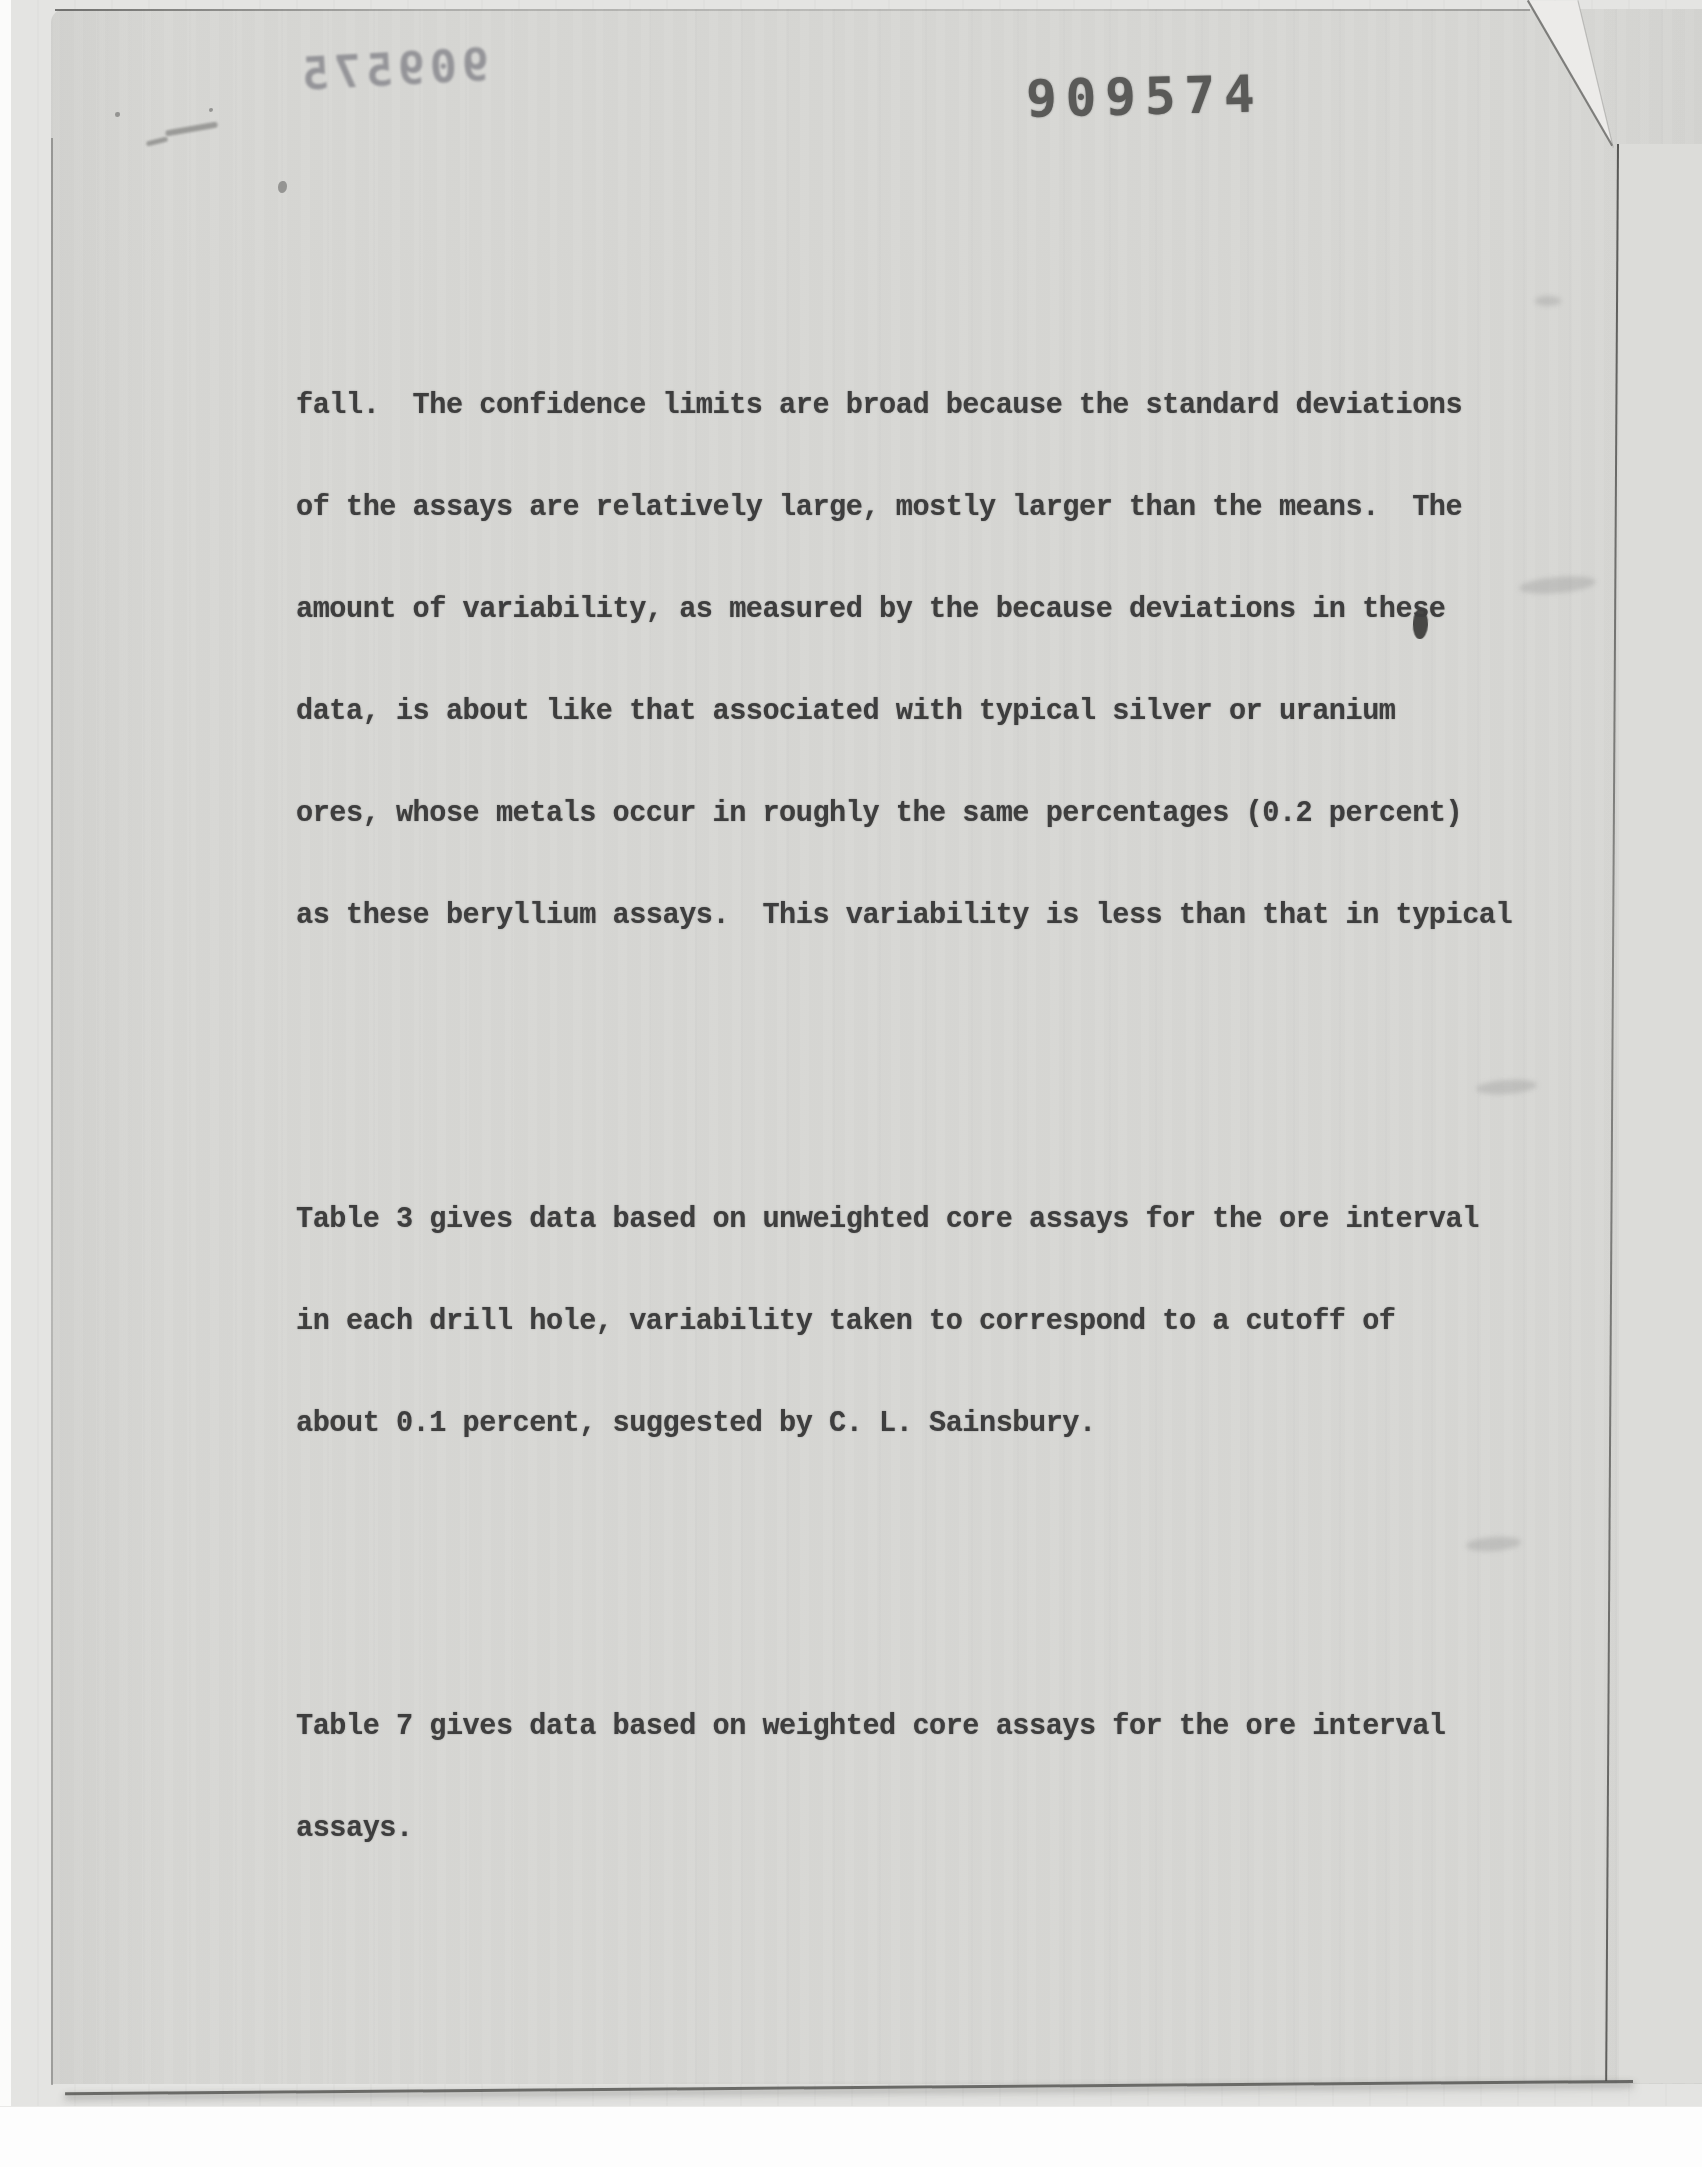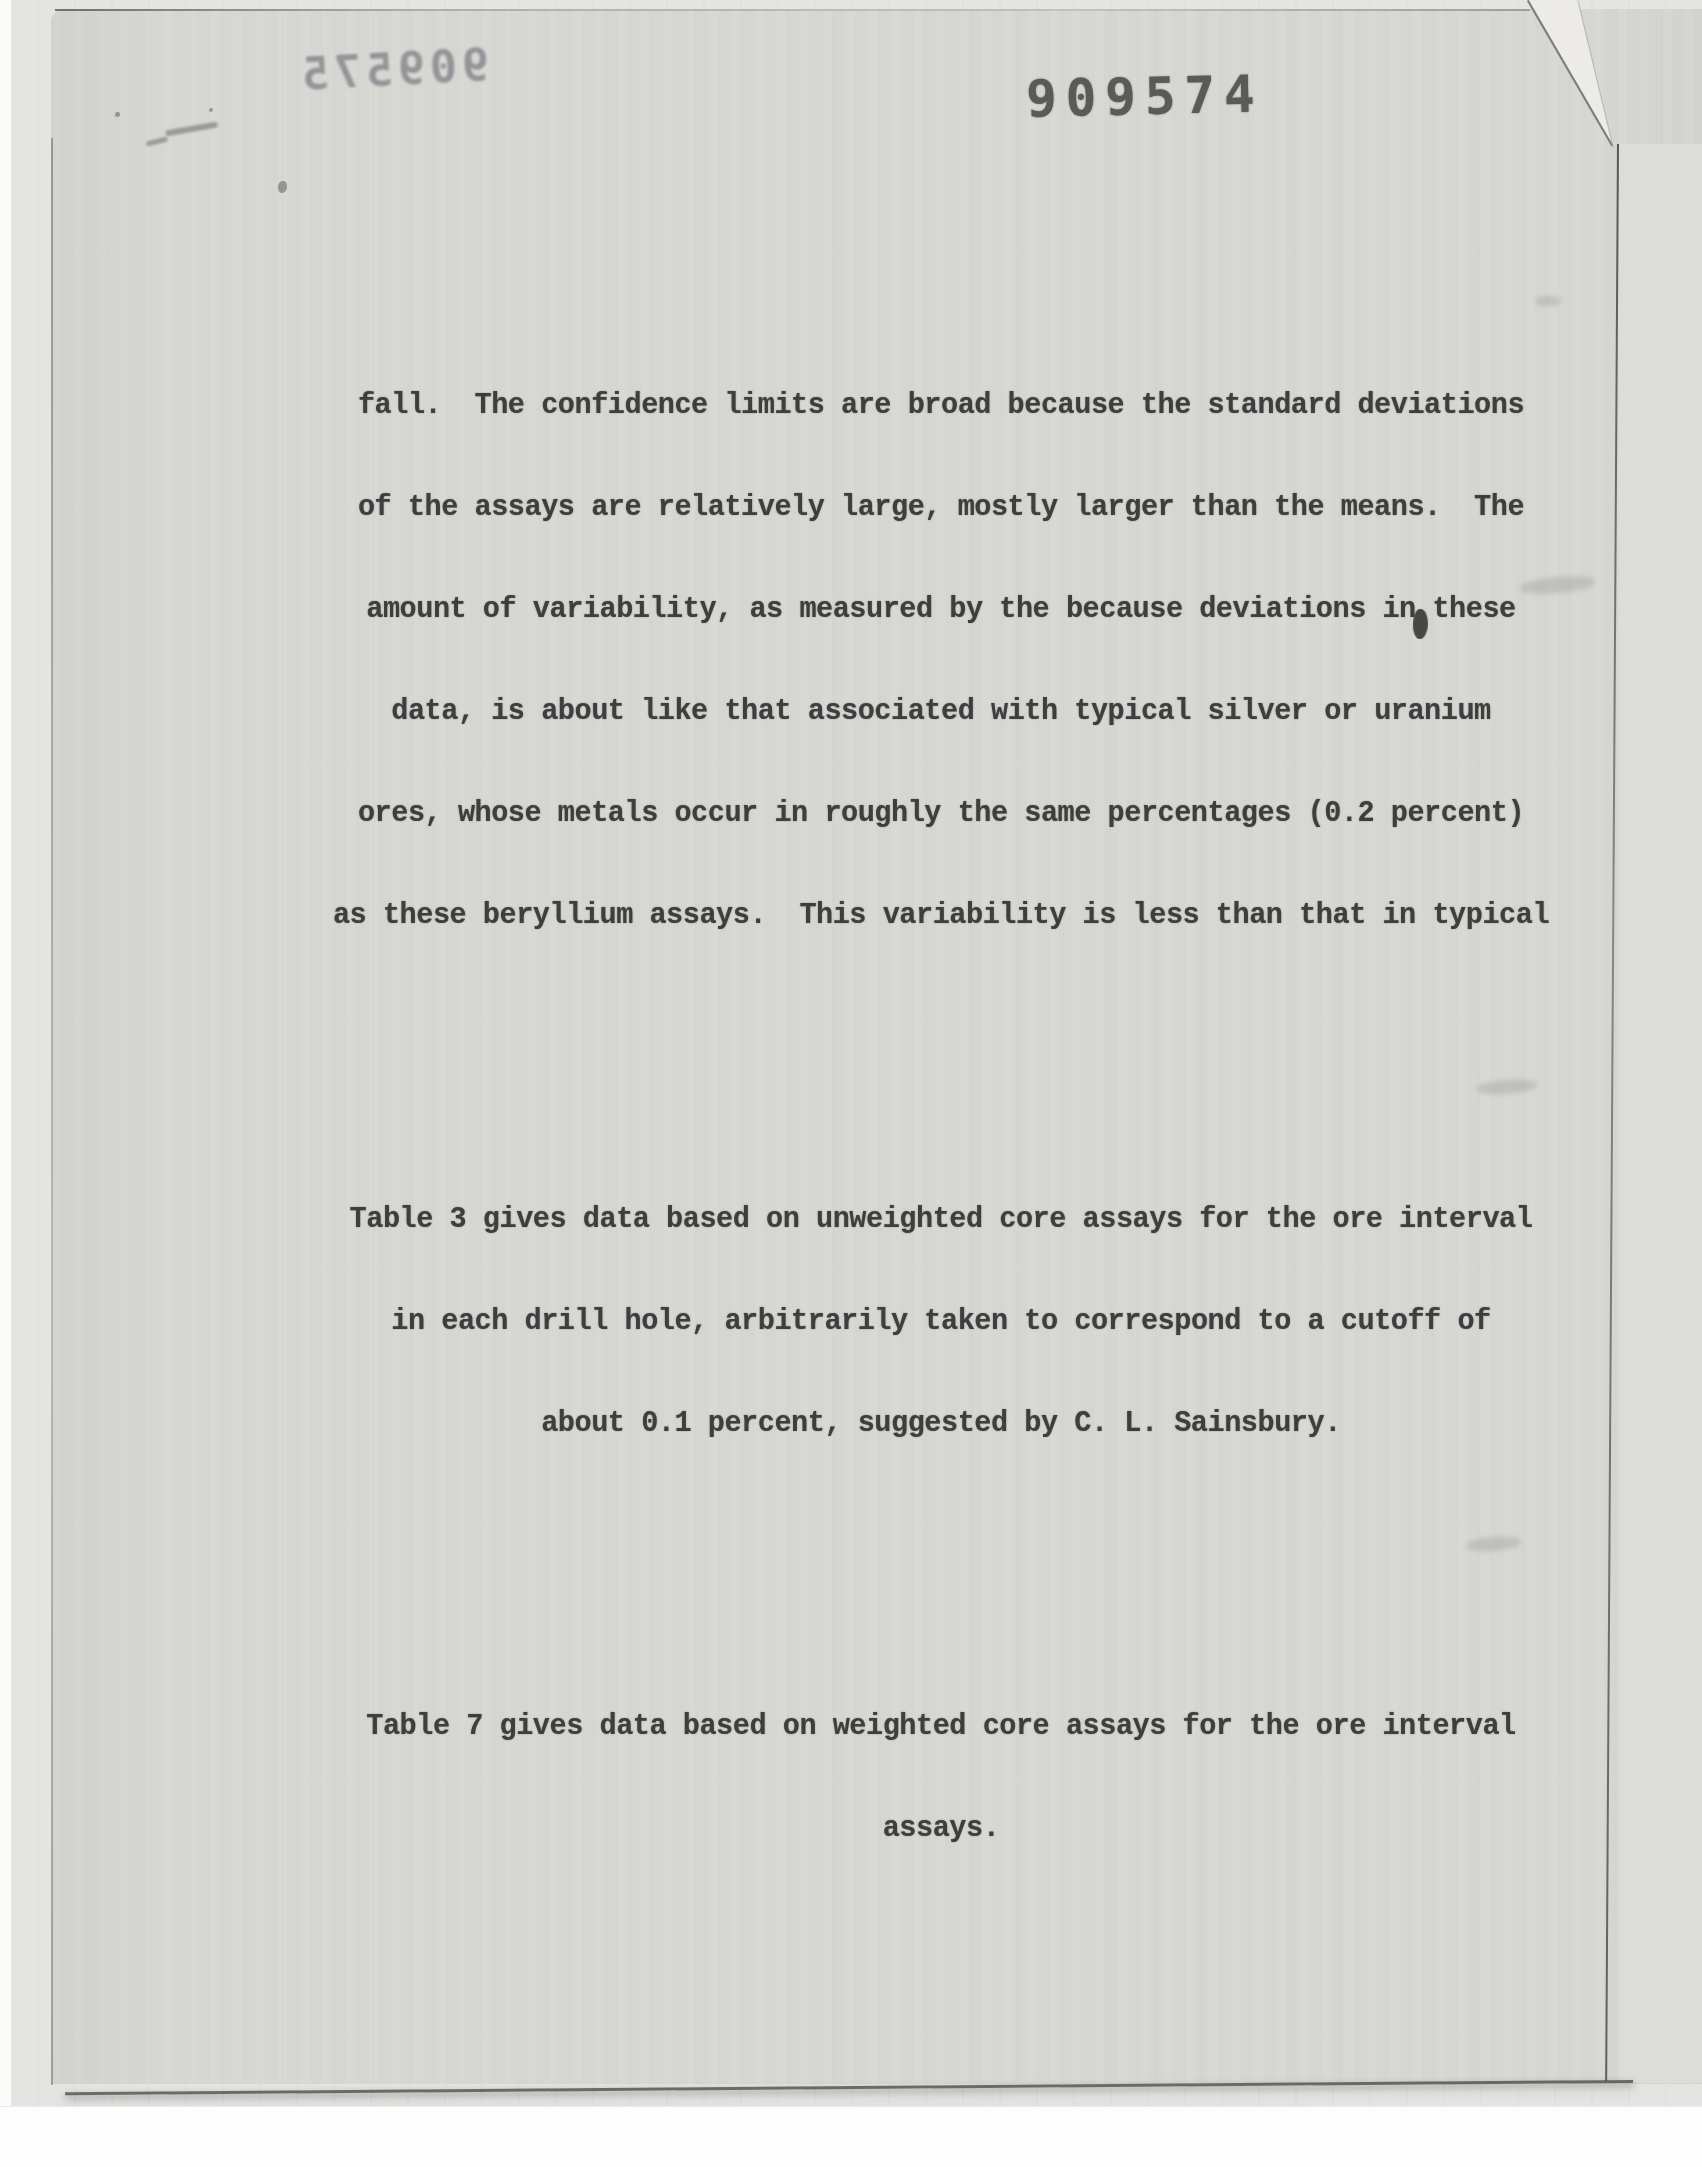--- a/index.html
+++ b/index.html
@@ -73,21 +73,21 @@
     filter:blur(1.2px); opacity:0.8;
   }
   
   .doc-text {
     position:absolute; left:296px; top:219px; width:1290px;
     font-family:"Liberation Mono", monospace; font-weight:bold;
     font-size:28.6px; line-height:34px; color:#3e3e3e;
     text-shadow:0 0 1.5px rgba(62,62,62,0.55);
     white-space:pre; letter-spacing:-0.5px;
   }
-  .para { margin:0 0 31.5px 0;text-align:center; }
+  .para { margin:0 0 31.5px 0; }
   .line { height:34px; }
   
   .pencil-dash {
     position:absolute; background:rgba(105,105,103,0.55);
     filter:blur(1px); border-radius:3px;
   }
   .speck { position:absolute; background:rgba(95,95,93,0.55); border-radius:50% 40% 55% 45%; filter:blur(0.4px); }
   .smudge { position:absolute; background:rgba(130,130,128,0.28); filter:blur(2.5px); border-radius:50%; }
   .blot {
     position:absolute; left:1413px; top:609px; width:14.8px; height:29.6px;
@@ -135,21 +135,21 @@
       <div class="line">fall.  The confidence limits are broad because the standard deviations</div>
       <div class="line">of the assays are relatively large, mostly larger than the means.  The</div>
       <div class="line">amount of variability, as measured by the because deviations in these</div>
       <div class="line">data, is about like that associated with typical silver or uranium</div>
       <div class="line">ores, whose metals occur in roughly the same percentages (0.2 percent)</div>
       <div class="line">as these beryllium assays.  This variability is less than that in typical</div>
     </div>
 
     <div class="para">
       <div class="line">Table 3 gives data based on unweighted core assays for the ore interval</div>
-      <div class="line">in each drill hole, arbitrarily taken to correspond to a cutoff of</div>
+      <div class="line">in each drill hole, variability taken to correspond to a cutoff of</div>
       <div class="line">about 0.1 percent, suggested by C. L. Sainsbury.</div>
     </div>
 
     <div class="para">
       <div class="line">Table 7 gives data based on weighted core assays for the ore interval</div>
       <div class="line">assays.</div>
     </div>
 
     
 

